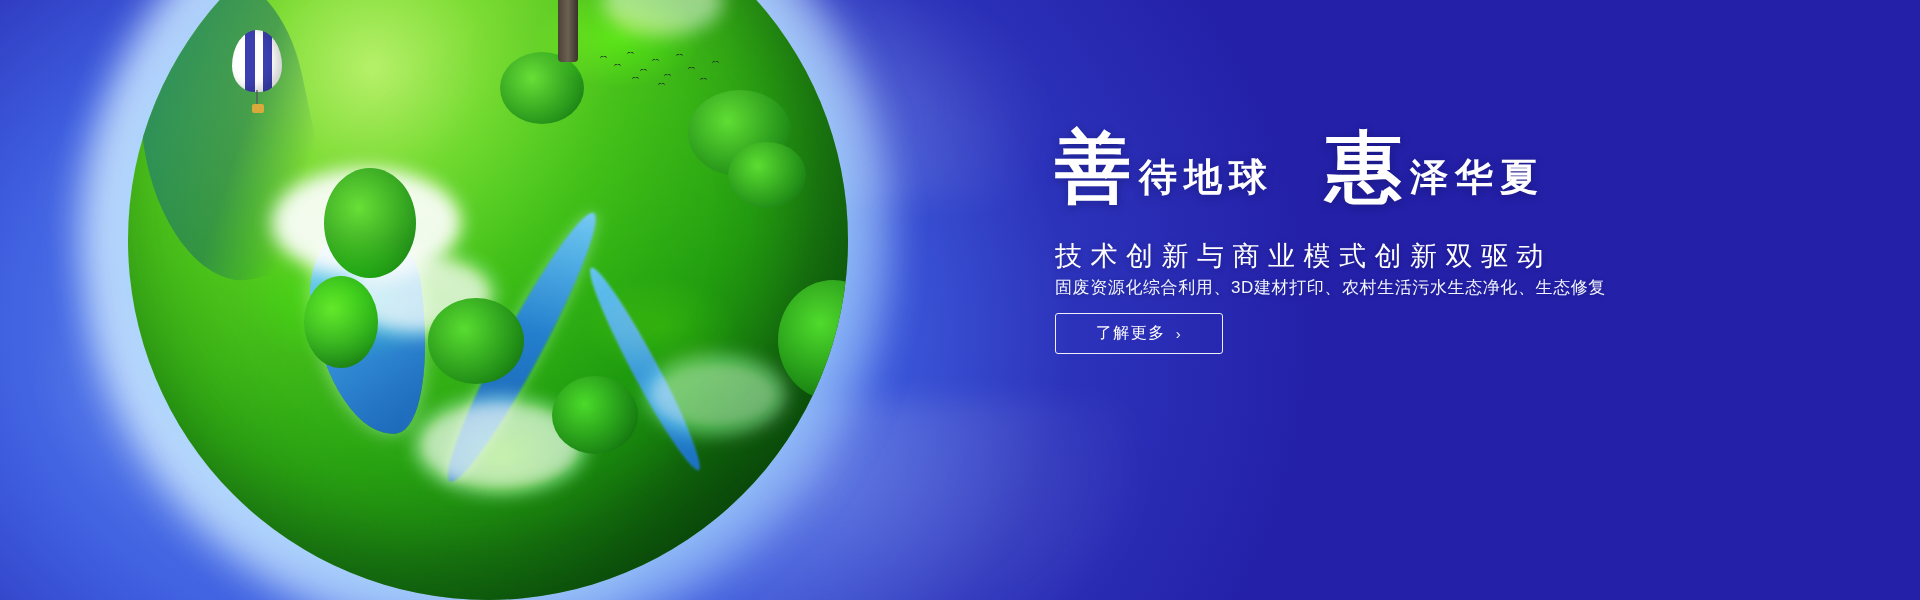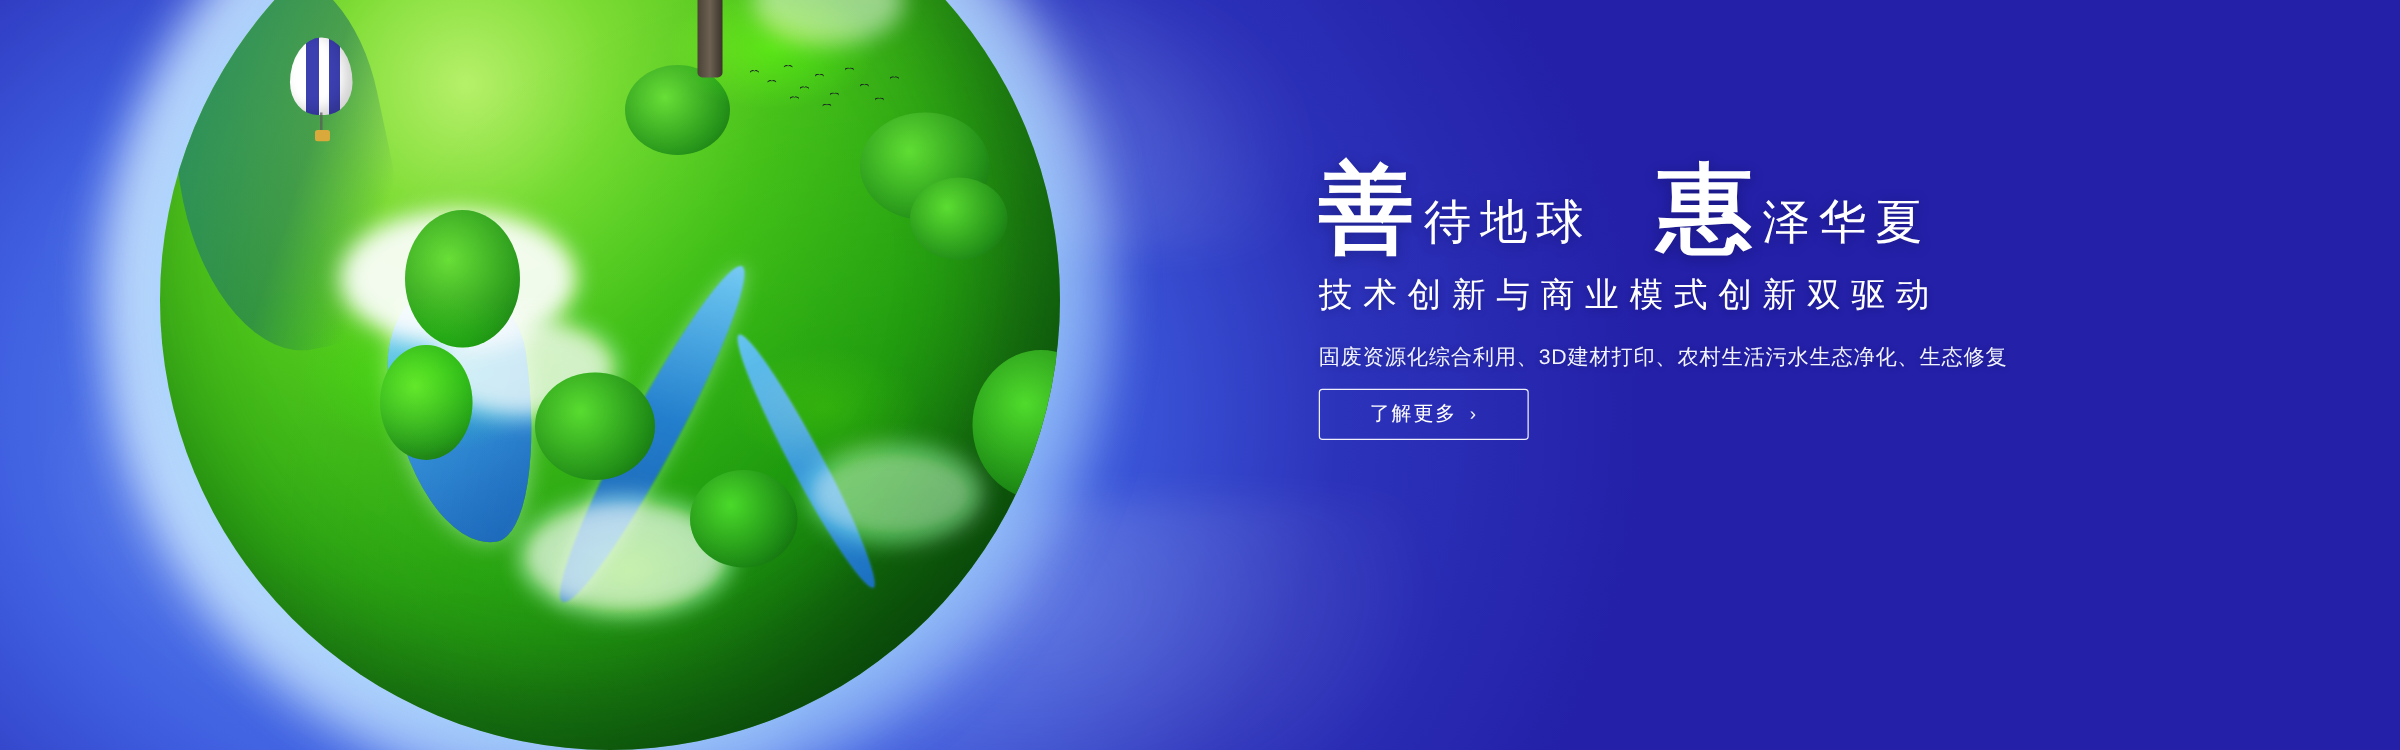--- a/index.html
+++ b/index.html
@@ -166,36 +166,36 @@
     text-shadow:0 2px 10px rgba(10,10,60,.35);
   }
   .h-big{
     font-family:"DejaVu Serif","Liberation Serif",serif;
     font-size:76px; font-weight:700;
     letter-spacing:0;
     line-height:.92;
   }
   .h-sm{
     font-family:"DejaVu Serif","Liberation Serif",serif;
-    font-size:38px; font-weight:400;
+    font-size:38px; font-weight:700;
     letter-spacing:7px;
     padding-bottom:6px; padding-left:8px;
   }
   .h-gap{ width:52px; }
 
   .subtitle{
-    margin-top:16px;
+    margin-top:36px;
     font-size:27px;
     letter-spacing:8.5px;
     font-weight:400;
     color:#ffffff;
     text-shadow:0 1px 6px rgba(10,10,60,.3);
   }
   .desc{
-    margin-top:20px;
+    margin-top:2px;
     font-size:17px;
     letter-spacing:.6px;
     font-weight:400;
     color:#f2f4ff;
     text-shadow:0 1px 5px rgba(10,10,60,.3);
   }
   .cta{
     margin-top:14px;
     display:inline-flex; align-items:center; justify-content:center;
     gap:10px;

